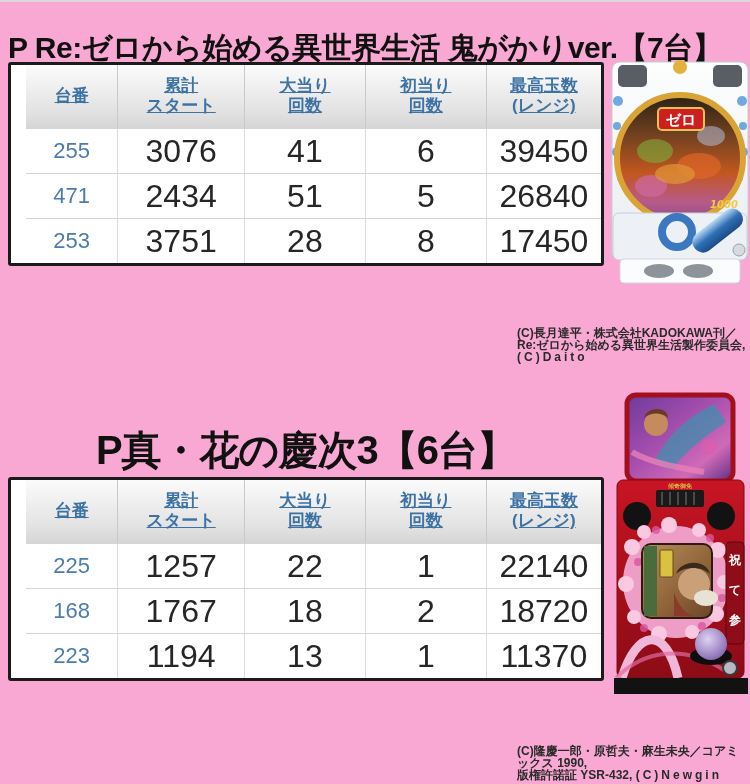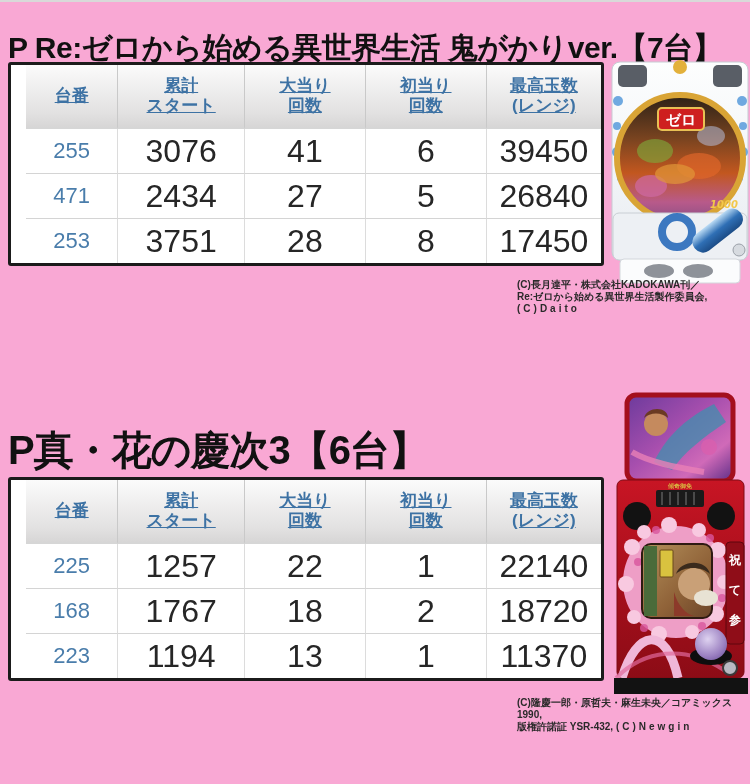--- a/index.html
+++ b/index.html
@@ -1,37 +1,37 @@
 <!DOCTYPE html>
 <html><head>
 <meta charset="utf-8">
 <style>
   html,body{margin:0;padding:0;background:#ffffff;}
   body{font-family:"Liberation Sans","DejaVu Sans",sans-serif;}
   .page{position:relative;width:750px;height:784px;background:#f9a8d4;overflow:hidden;}
   .top-edge{position:absolute;top:0;left:0;width:100%;height:2px;background:#d9d9d9;}
 
   .title1{position:absolute;top:8px;left:8px;width:620px;font-size:30px;font-weight:800;color:#111;letter-spacing:-0.5px;white-space:nowrap;}
-  .title2{position:absolute;top:396px;left:8px;width:596px;font-size:40px;font-weight:800;color:#111;letter-spacing:-1px;}
+  .title2{position:absolute;top:396px;left:8px;width:596px;text-align:center;font-size:40px;font-weight:800;color:#111;letter-spacing:-1px;}
 
   .dtable{position:absolute;left:8px;width:596px;border:3px solid #1b1b1b;border-radius:3px;border-spacing:0;background:#fff;table-layout:fixed;padding-left:15px;}
   .t1{top:62px;}
   .t2{top:477px;}
   .dtable th{height:62px;background:linear-gradient(#fbfbfb,#e2e1e1 78%,#d7d6d6);border-right:1px solid #c9c9c9;border-bottom:2px solid #d6d6d6;vertical-align:middle;padding:0;}
   .dtable th:last-child{border-right:none;}
   .dtable th .hl{display:block;font-size:17px;line-height:20px;font-weight:700;color:#3d72a4;text-decoration:underline;text-align:center;}
   .dtable th .hl:empty{display:none;}
   .dtable td{height:44px;border-right:1px solid #dcdcdc;border-bottom:1px solid #d4d4d4;text-align:center;vertical-align:middle;padding:0;background:#fff;}
   .dtable td:last-child{border-right:none;}
   .dtable tr:last-child td{border-bottom:none;}
   .val{font-size:32px;color:#262626;}
   .mlink{font-size:22px;color:#4a7dab;cursor:pointer;}
   .c0{width:16%;} .c1{width:22%;} .c2{width:21%;} .c3{width:21%;} .c4{width:20%;}
 
-  .copyright{position:absolute;left:517px;width:232px;font-size:10px;line-height:12px;font-weight:700;color:#2a2a2a;}
+  .copyright{position:absolute;left:517px;width:232px;font-size:12px;line-height:12px;font-weight:700;color:#2a2a2a;margin-top:48px;}
   .cr1{top:279px;}
   .cr2{top:697px;}
   .brand{letter-spacing:3px;}
 
   .machine1{position:absolute;left:611px;top:56px;width:139px;height:230px;}
   .machine2{position:absolute;left:614px;top:392px;width:134px;height:302px;}
 </style>
 </head>
 <body>
 
@@ -68,21 +68,21 @@
       <tr>
         <td><a class="mlink">255</a></td>
         <td><span class="val">3076</span></td>
         <td><span class="val">41</span></td>
         <td><span class="val">6</span></td>
         <td><span class="val">39450</span></td>
       </tr>
       <tr>
         <td><a class="mlink">471</a></td>
         <td><span class="val">2434</span></td>
-        <td><span class="val">27</span></td>
+        <td><span class="val">51</span></td>
         <td><span class="val">5</span></td>
         <td><span class="val">26840</span></td>
       </tr>
       <tr>
         <td><a class="mlink">253</a></td>
         <td><span class="val">3751</span></td>
         <td><span class="val">28</span></td>
         <td><span class="val">8</span></td>
         <td><span class="val">17450</span></td>
       </tr>

